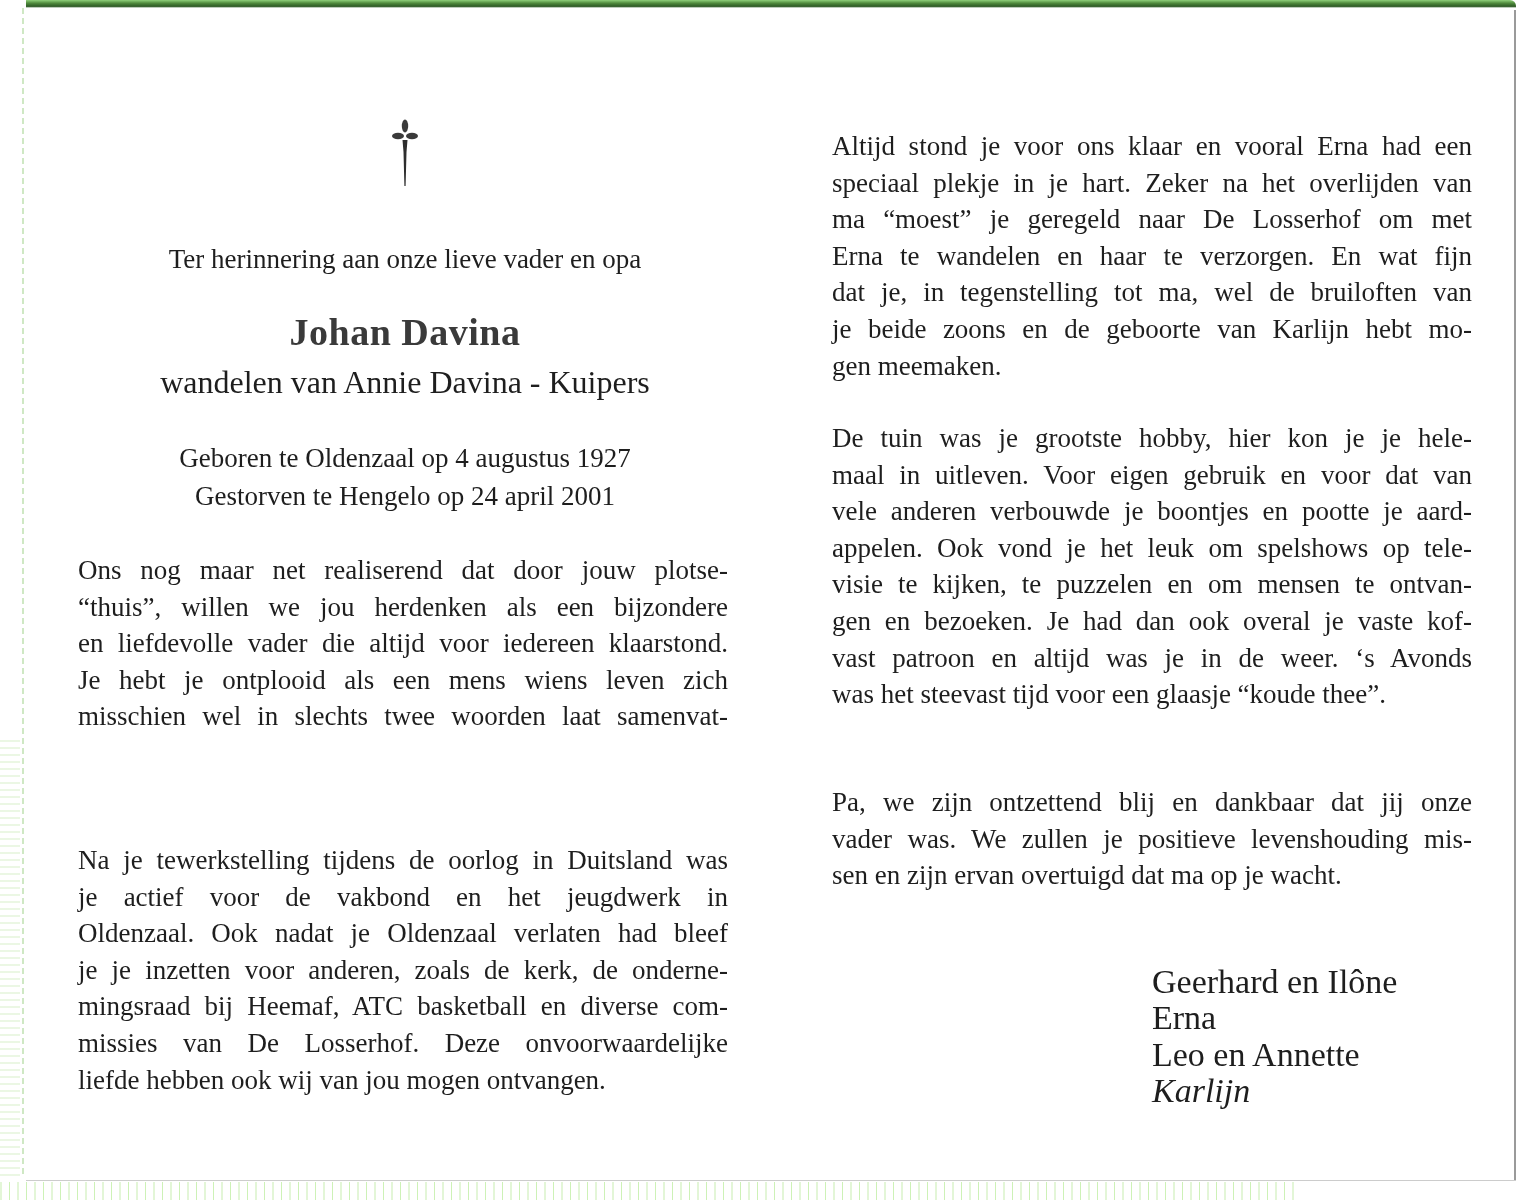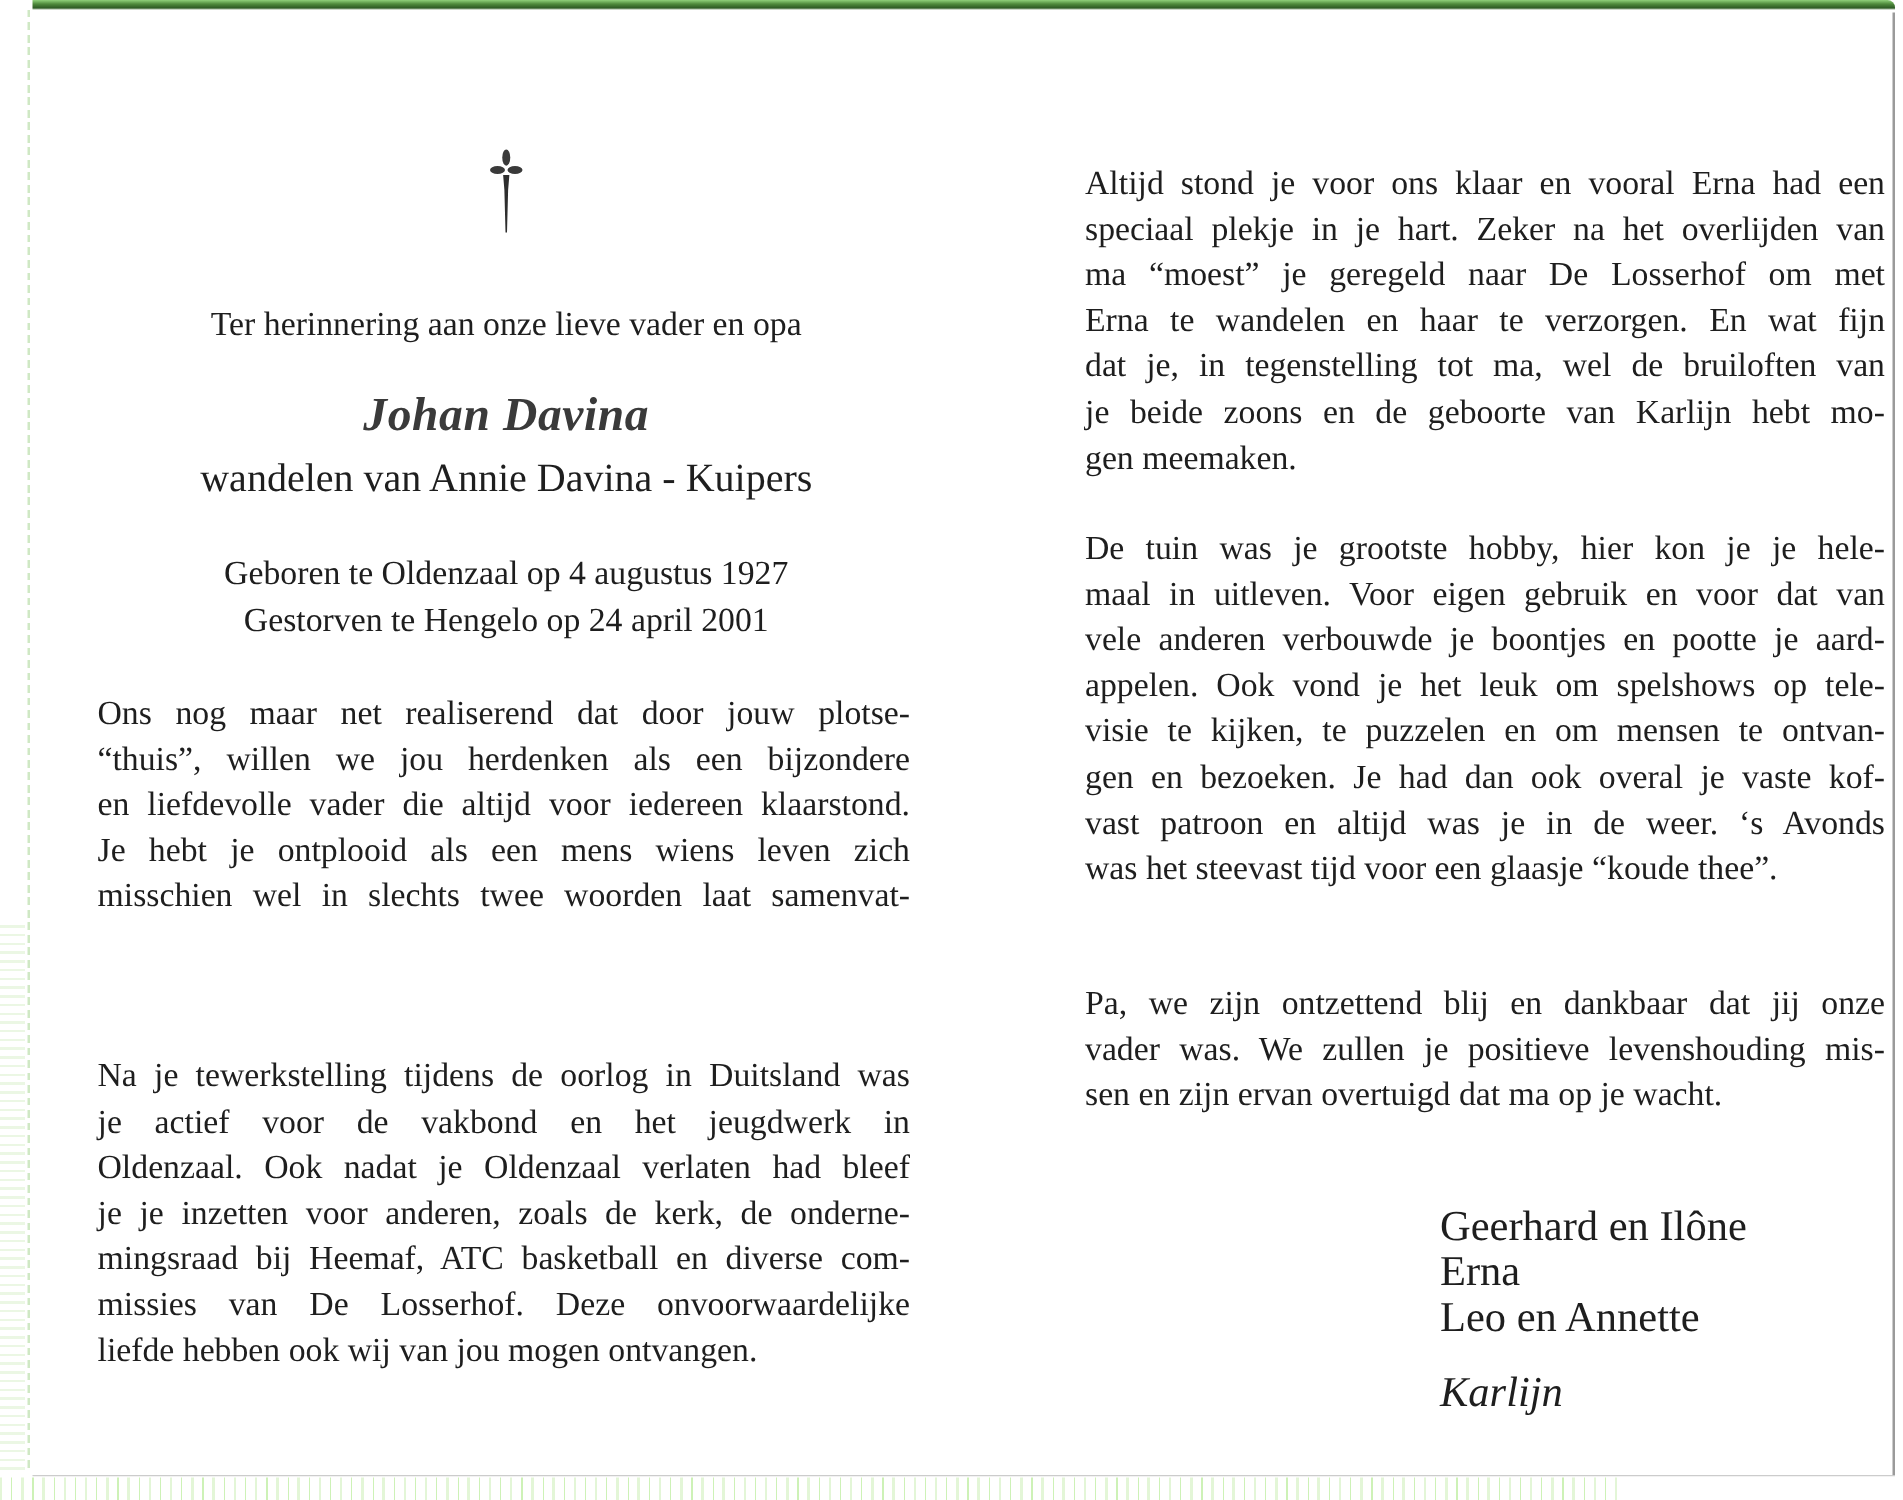--- a/index.html
+++ b/index.html
@@ -86,21 +86,20 @@
   .intro {
     top: 244px;
     font-size: 27px;
   }
   .name {
     top: 310px;
     font-size: 38px;
     font-weight: bold;
     color: #3a3a3a;
     letter-spacing: 0.5px;
-    font-style: italic;
   }
   .widow {
     top: 364px;
     font-size: 32px;
   }
   .born {
     top: 443px;
     font-size: 27px;
   }
   .died {
@@ -118,37 +117,37 @@
   .para .ln {
     display: block;
     text-align: justify;
     text-align-last: justify;
     white-space: nowrap;
   }
   .para .ln.last {
     text-align-last: left;
   }
   .left-col { left: 78px; width: 650px; font-family: Liberation Serif, serif; }
-  .right-col { left: 832px; width: 640px; margin-left: 36px; }
+  .right-col { left: 832px; width: 640px; }
 
   .p1 { top: 552px; }
   .p2 { top: 842px; }
   .p3 { top: 128px; }
   .p4 { top: 420px; }
   .p5 { top: 784px; }
 
   .signoff {
     position: absolute;
     left: 1152px;
     top: 964px;
     font-size: 34px;
     line-height: 36.4px;
   }
   .signoff .ln { display: block; white-space: nowrap; }
-  .signoff .ital { font-style: italic; margin-top: 24px; }
+  .signoff .ital { font-style: italic; }
 </style>
 </head>
 <body>
 
 <div class="edge-top"></div>
 <div class="edge-left"></div>
 <div class="edge-left-noise"></div>
 <div class="edge-right"></div>
 <div class="edge-bottom"></div>
 <div class="edge-bottom-noise"></div>

